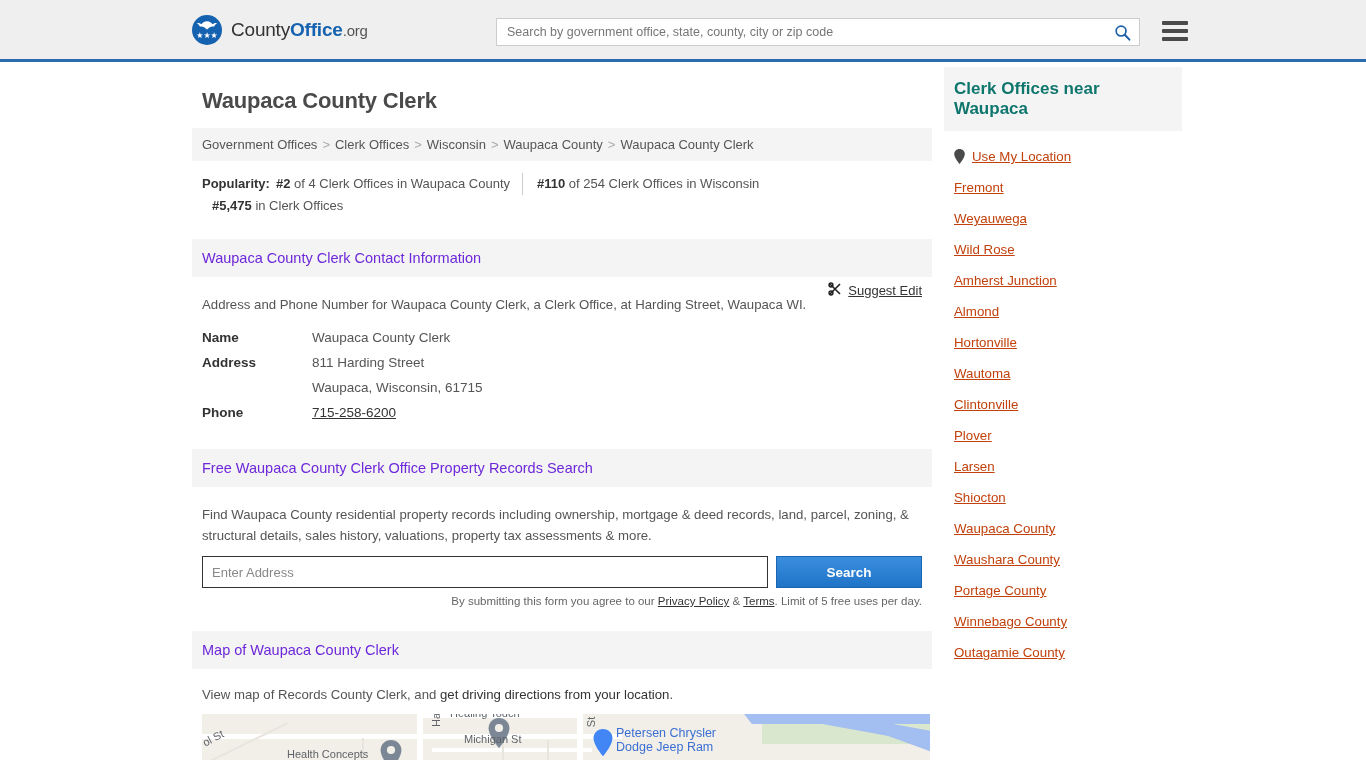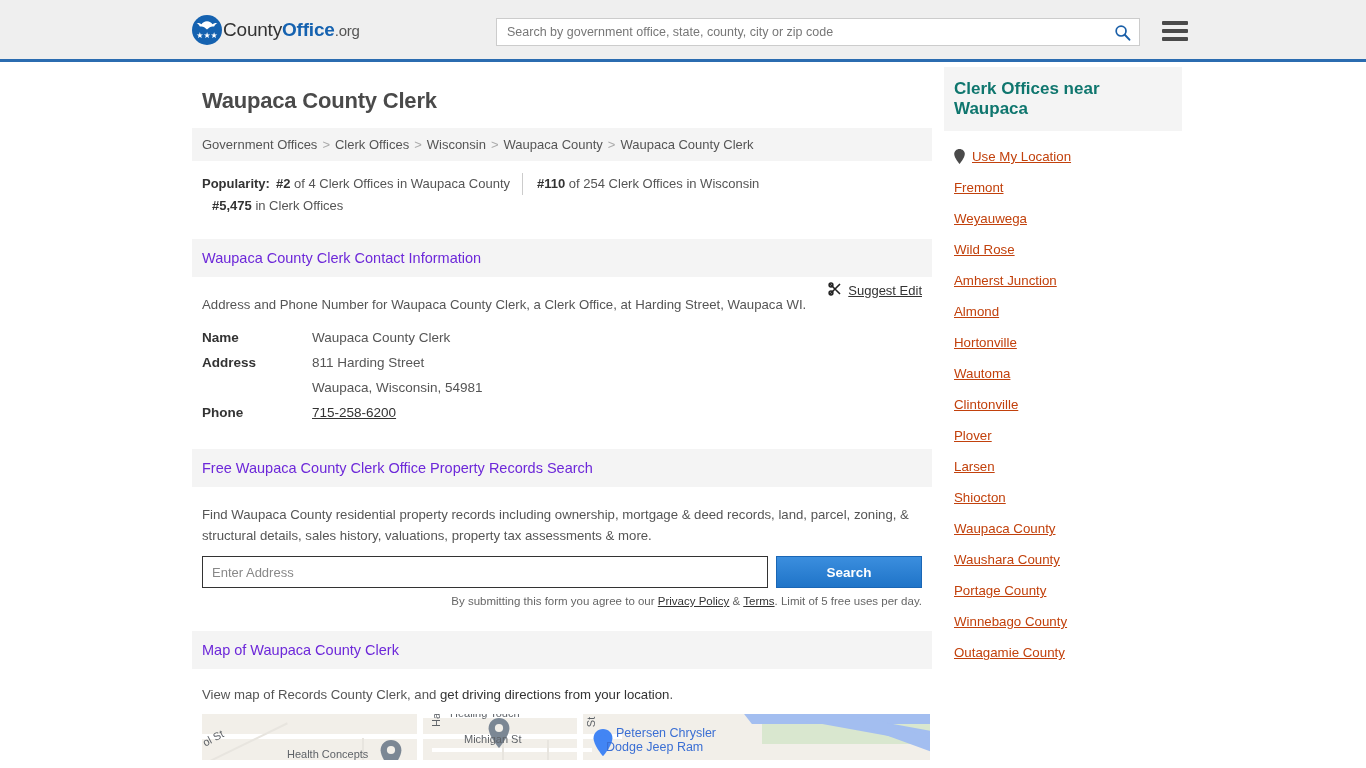--- a/index.html
+++ b/index.html
@@ -44,21 +44,21 @@
   .logo-mark .stars {
     position: absolute;
     left: 0; right: 0; top: 16px;
     text-align: center;
     color: #ffffff;
     font-size: 8px;
     letter-spacing: 0px;
     line-height: 9px;
   }
   .logo-text {
-    margin-left: 1px;
+    margin-left: 9px;
     font-size: 19px;
     letter-spacing: -0.2px;
     color: #3b3b3b;
     white-space: nowrap;
   }
   .logo-text .b { color: #1562b0; font-weight: bold; }
   .logo-text .c { color: #333333; }
   .logo-text .org { color: #555555; font-size: 15px; }
 
   .search-shell {
@@ -381,21 +381,21 @@
           <tr>
             <td class="k">Name</td>
             <td class="v">Waupaca County Clerk</td>
           </tr>
           <tr>
             <td class="k">Address</td>
             <td class="v">811 Harding Street</td>
           </tr>
           <tr>
             <td class="k"></td>
-            <td class="v">Waupaca, Wisconsin, 54981</td>
+            <td class="v">Waupaca, Wisconsin, 61715</td>
           </tr>
           <tr>
             <td class="k">Phone</td>
             <td class="v"><a>715-258-6200</a></td>
           </tr>
         </tbody>
       </table>
     </div>
 
     <div class="sec-head">Free Waupaca County Clerk Office Property Records Search</div>
@@ -448,21 +448,21 @@
             </svg>
         </div>
         <div id="map-labels">
             <div class="map-label" style="left: 262px; top: 19px;">Michigan St</div>
             <div class="map-label" style="left: 227px; top: 0px; transform: rotate(-90deg);">Ha</div>
             <div class="map-label" style="left: 384px; top: 2px; transform: rotate(-90deg);">St</div>
             <div class="map-label" style="left: 0px; top: 18px; transform: rotate(-28deg);">ol St</div>
             <div class="map-label" style="left: 248px; top: -7px;">Healing Touch</div>
             <div class="map-label" style="left: 85px; top: 34px;">Health Concepts</div>
             <div class="map-label blue" style="left: 414px; top: 12px;">Petersen Chrysler</div>
-            <div class="map-label blue" style="left: 404px; top: 26px;">Dodge Jeep Ram</div>
+            <div class="map-label blue" style="left: 414px; top: 26px;">Dodge Jeep Ram</div>
           </div>
       </div>
     </div>
 
   </div>
 
   <div class="side-col">
     <div class="side-head">Clerk Offices near Waupaca</div>
     <div class="side-list">
       <div class="side-item loc">

